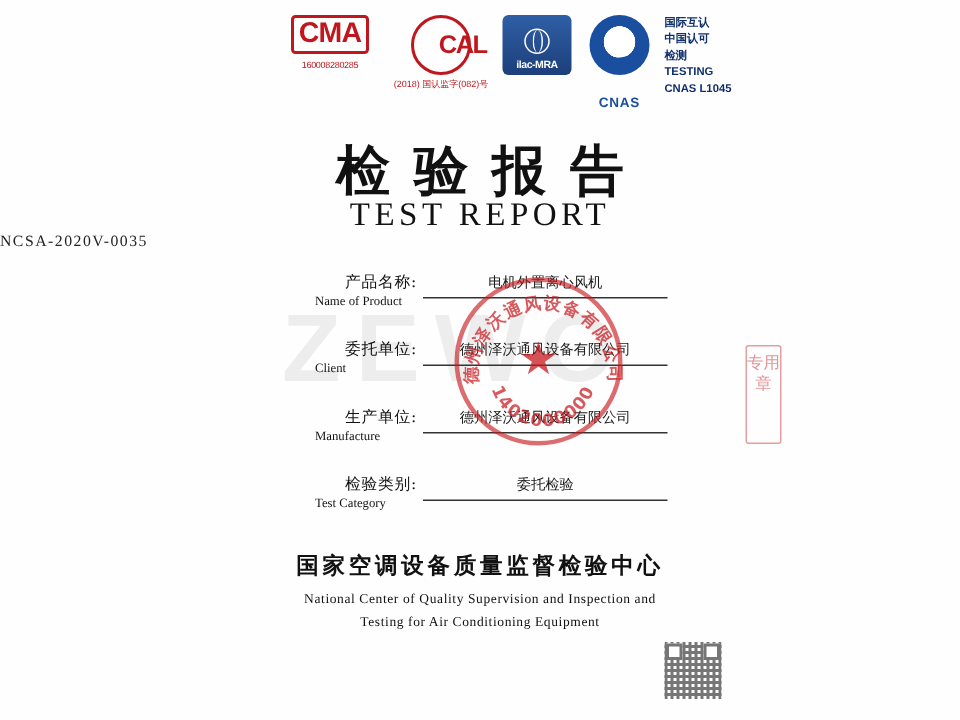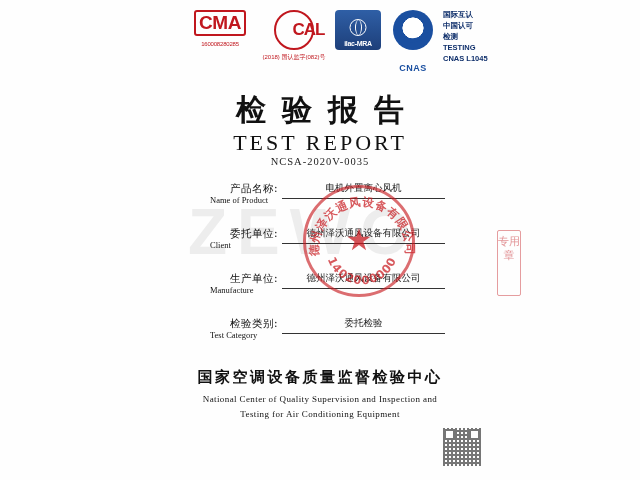--- a/index.html
+++ b/index.html
@@ -196,21 +196,21 @@
   }
 
   
   .title-cn {
     position: absolute;
     top: 90px;
     left: 0;
     width: 640px;
     text-align: center;
     font-family: "DejaVu Serif", serif;
-    font-size: 30px;
+    font-size: 36px;
     font-weight: bold;
     letter-spacing: 16px;
     text-indent: 16px;
     color: #111;
   }
   .title-en {
     position: absolute;
     top: 130px;
     left: 0;
     width: 640px;
@@ -218,21 +218,21 @@
     font-family: "Liberation Serif", serif;
     font-size: 22px;
     letter-spacing: 3px;
     color: #111;
   }
   .report-no {
     position: absolute;
     top: 156px;
     left: 0;
     width: 640px;
-    text-align: center;
+    text-align: left;
     font-family: "Liberation Serif", serif;
     font-size: 10.5px;
     letter-spacing: 1px;
     color: #222;
   }
 
   
   .fields {
     position: absolute;
     top: 182px;

